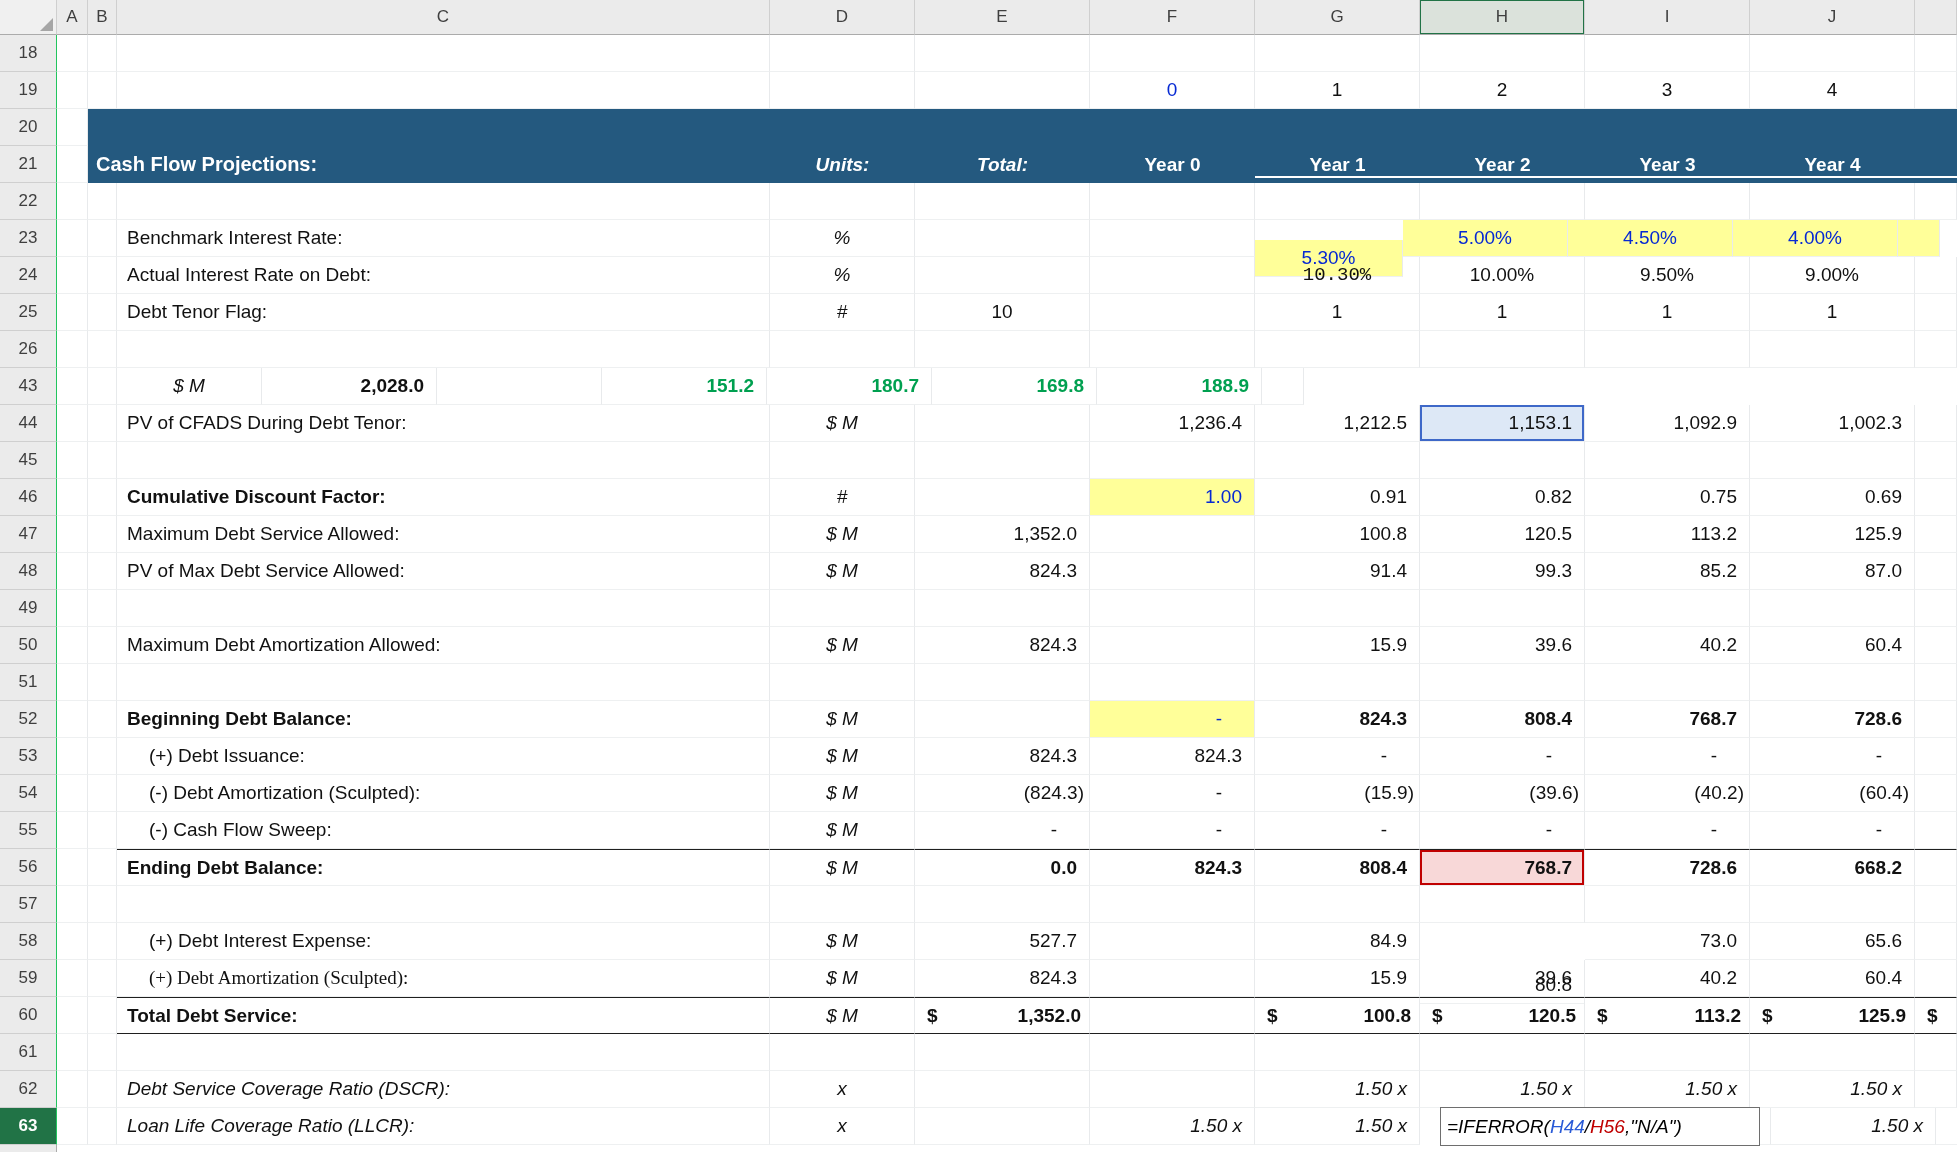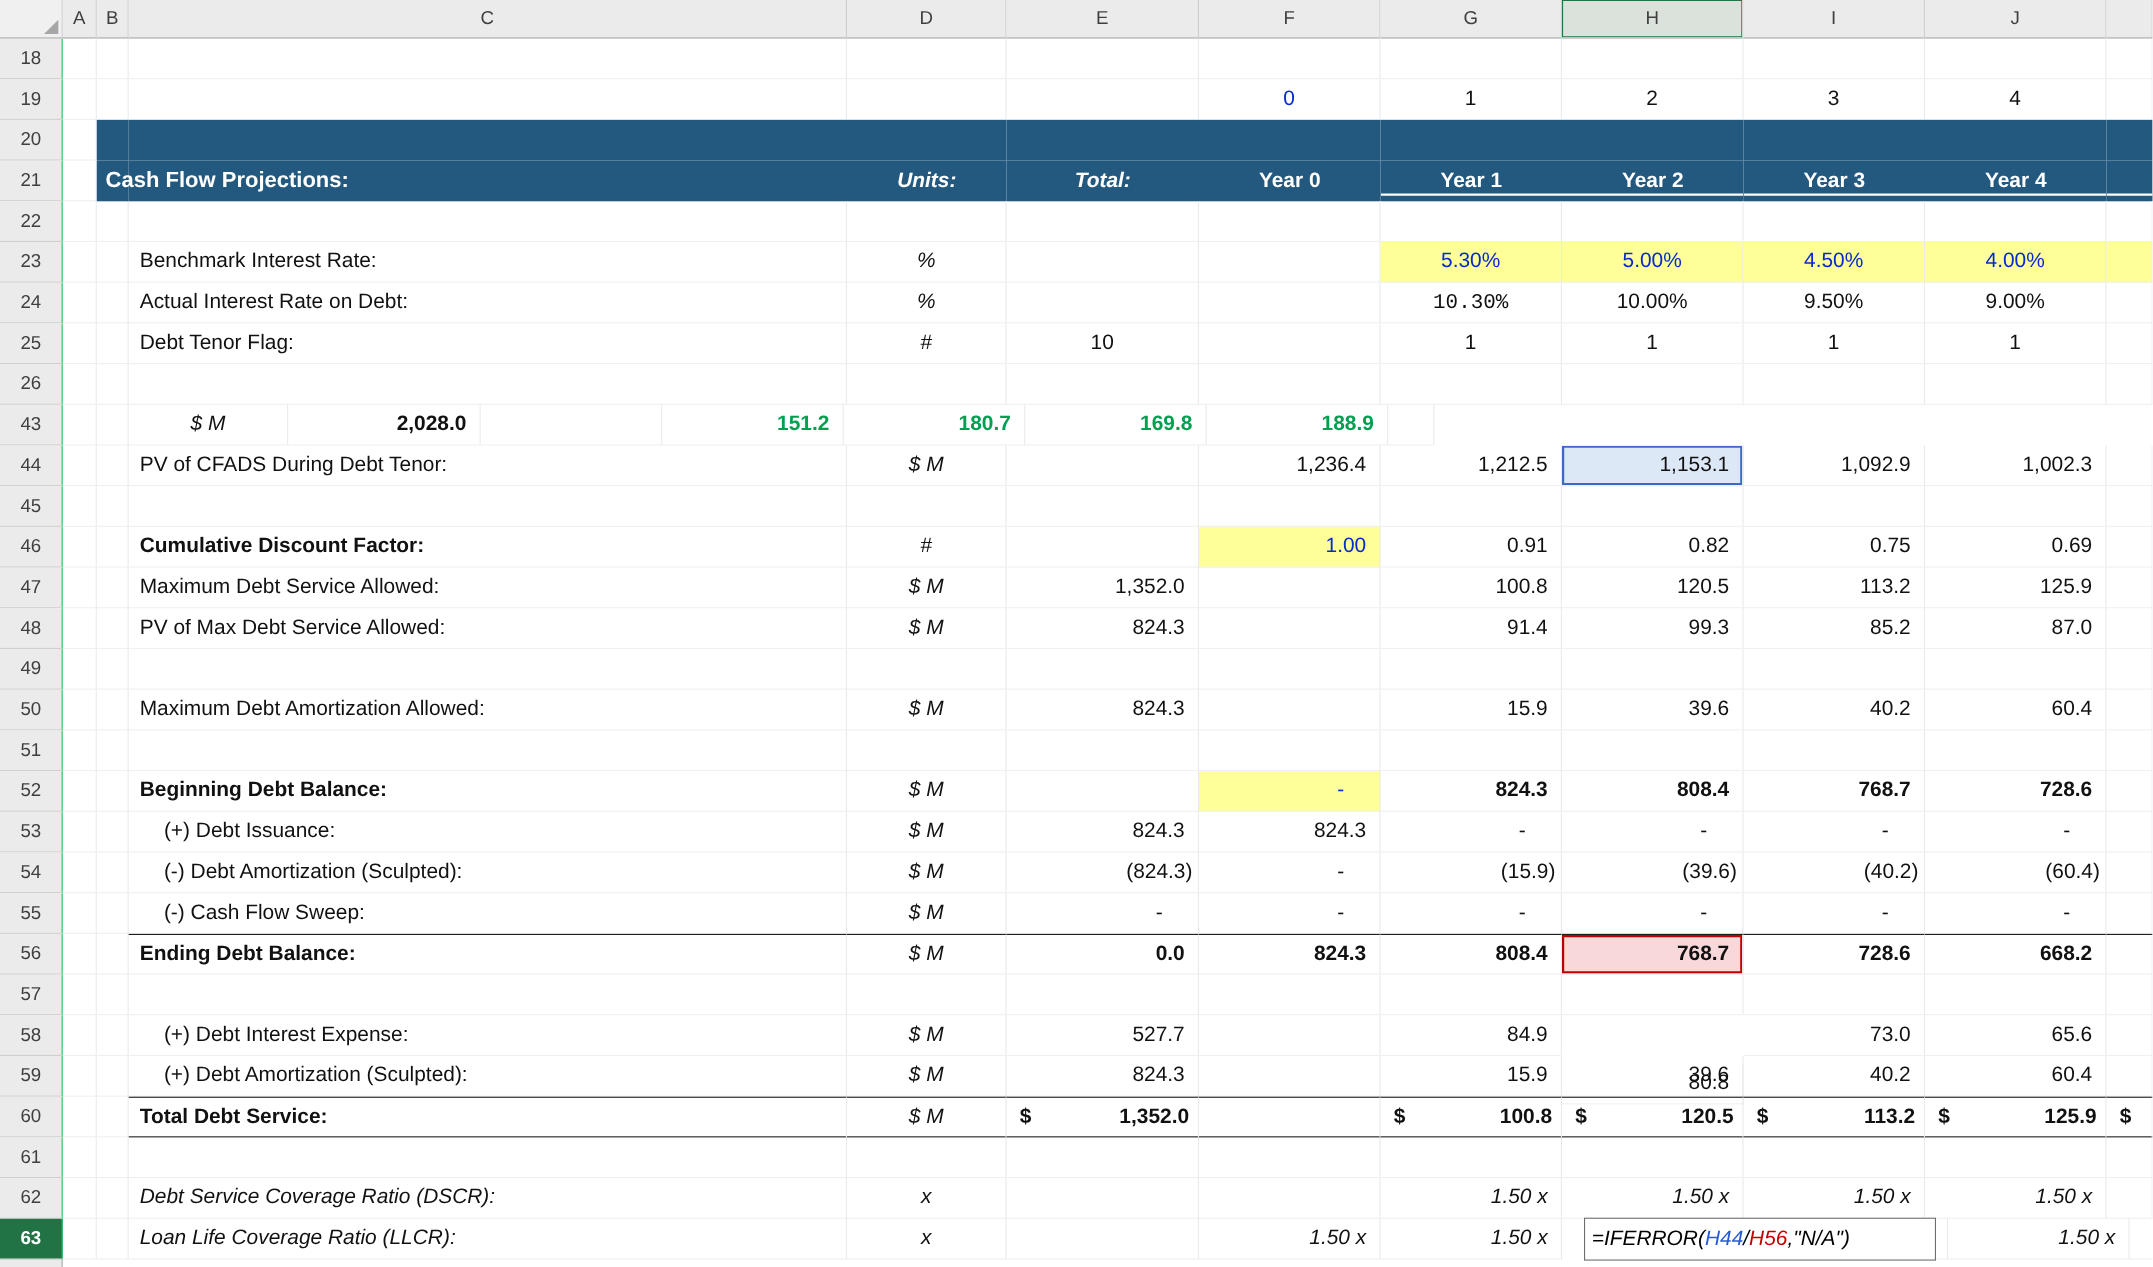--- a/index.html
+++ b/index.html
@@ -150,21 +150,21 @@
         <div class="cell" style="width: 42px;"></div>
       </div>
       <div class="xrow">
         <div class="hcell rowhdr">23</div>
         <div class="cell" style="width: 31px;"></div>
         <div class="cell" style="width: 29px;"></div>
         <div class="cell label" style="width: 653px;">Benchmark Interest Rate:</div>
         <div class="cell units" style="width: 145px;">%</div>
         <div class="cell" style="width: 175px;"></div>
         <div class="cell" style="width: 165px;"></div>
-        <div class="cell center blue yellow" style="width: 165px;">5.30%</div>
+        <div class="cell center blue yellow" style="width: 148px; margin-top: 20px;">5.30%</div>
         <div class="cell center blue yellow" style="width: 165px;">5.00%</div>
         <div class="cell center blue yellow" style="width: 165px;">4.50%</div>
         <div class="cell center blue yellow" style="width: 165px;">4.00%</div>
         <div class="cell yellow" style="width: 42px;"></div>
       </div>
       <div class="xrow">
         <div class="hcell rowhdr">24</div>
         <div class="cell" style="width: 31px;"></div>
         <div class="cell" style="width: 29px;"></div>
         <div class="cell label" style="width: 653px;">Actual Interest Rate on Debt:</div>
@@ -425,21 +425,21 @@
         <div class="cell num" style="width: 165px;">84.9</div>
         <div class="cell num" style="width: 165px; margin-top: 44px;">80.8</div>
         <div class="cell num" style="width: 165px;">73.0</div>
         <div class="cell num" style="width: 165px;">65.6</div>
         <div class="cell" style="width: 42px;"></div>
       </div>
       <div class="xrow">
         <div class="hcell rowhdr">59</div>
         <div class="cell" style="width: 31px;"></div>
         <div class="cell" style="width: 29px;"></div>
-        <div class="cell label indent" style="width: 653px;">(+) Debt Amortization (Sculpted):</div>
+        <div class="cell label indent" style="width: 653px; font-family: Liberation Serif, serif;">(+) Debt Amortization (Sculpted):</div>
         <div class="cell units" style="width: 145px;">$ M</div>
         <div class="cell num" style="width: 175px;">824.3</div>
         <div class="cell" style="width: 165px;"></div>
         <div class="cell num" style="width: 165px;">15.9</div>
         <div class="cell num" style="width: 165px;">39.6</div>
         <div class="cell num" style="width: 165px;">40.2</div>
         <div class="cell num" style="width: 165px;">60.4</div>
         <div class="cell" style="width: 42px;"></div>
       </div>
       <div class="xrow">

